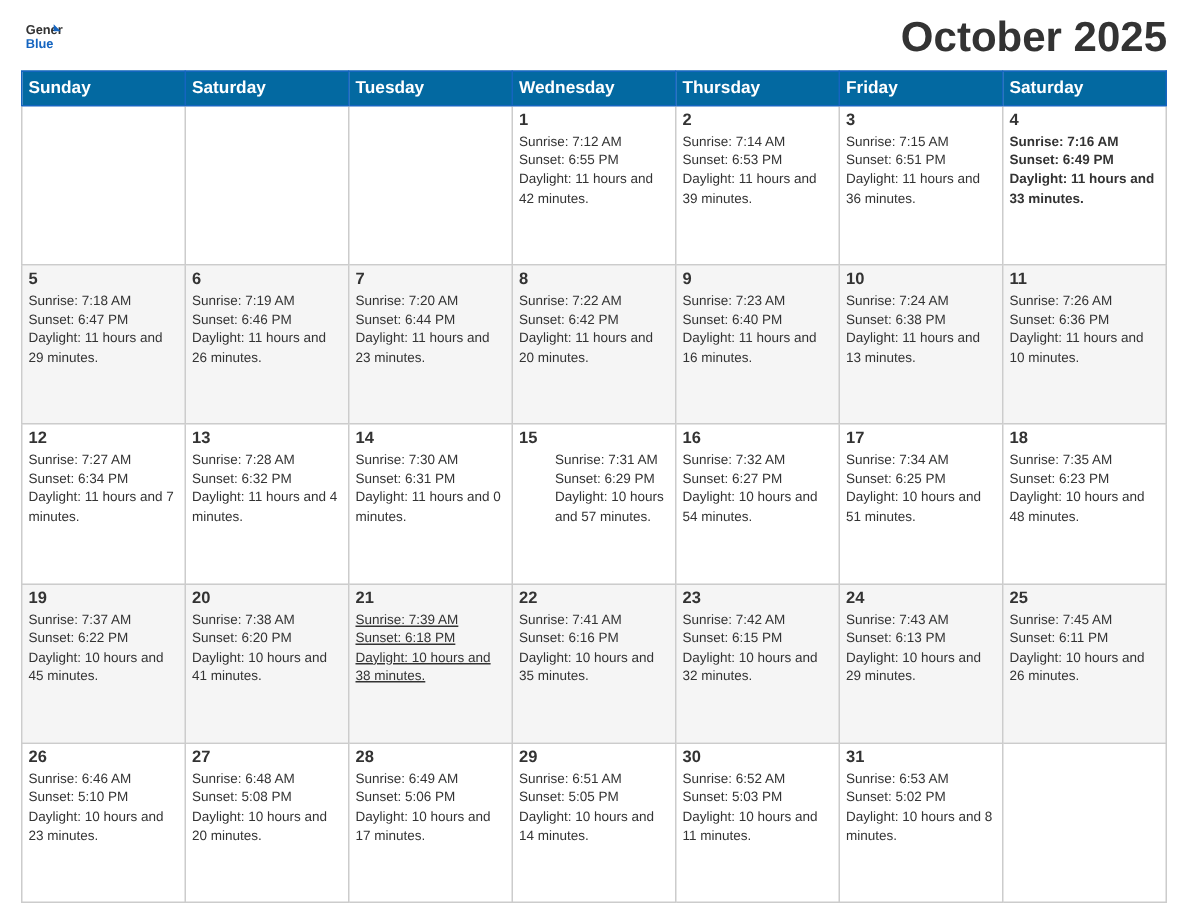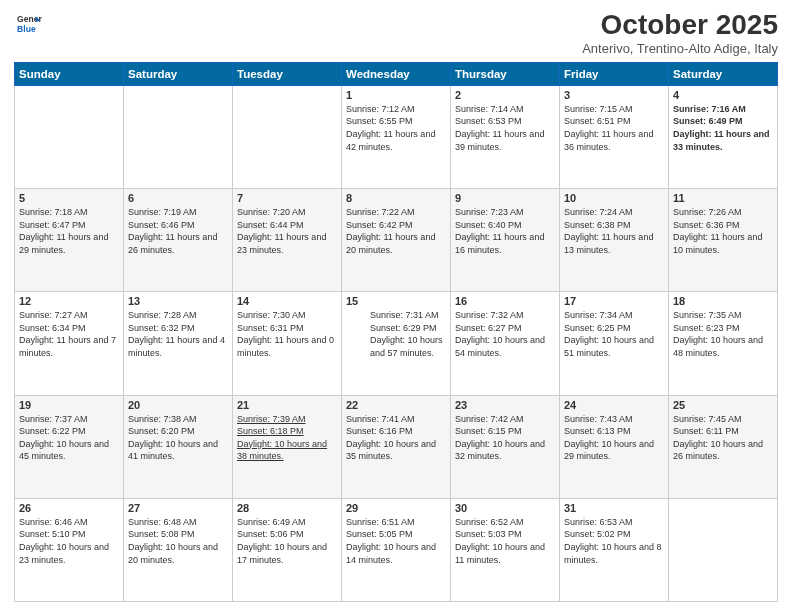--- a/index.html
+++ b/index.html
@@ -96,21 +96,20 @@
     <div class="logo">
       <svg class="logo-icon" viewBox="0 0 36 36">
         <rect x="2" y="2" width="32" height="32" rx="4" fill="#fff"></rect>
         <text x="4" y="16" font-size="11" font-weight="bold" fill="#333" font-family="Arial">General</text>
         <text x="4" y="28" font-size="11" font-weight="bold" fill="#1565c0" font-family="Arial">Blue</text>
         <polygon points="28,8 34,14 28,14" fill="#1565c0"></polygon>
       </svg>
     </div>
     <div class="title-block">
       <div class="month-title">October 2025</div>
-      <div class="subtitle">Anterivo, Trentino-Alto Adige, Italy</div>
     </div>
   </div>
 
   <table class="calendar">
     <thead>
       <tr id="weekday-header">
           <th>Sunday</th>
           <th>Saturday</th>
           <th>Tuesday</th>
           <th>Wednesday</th>

